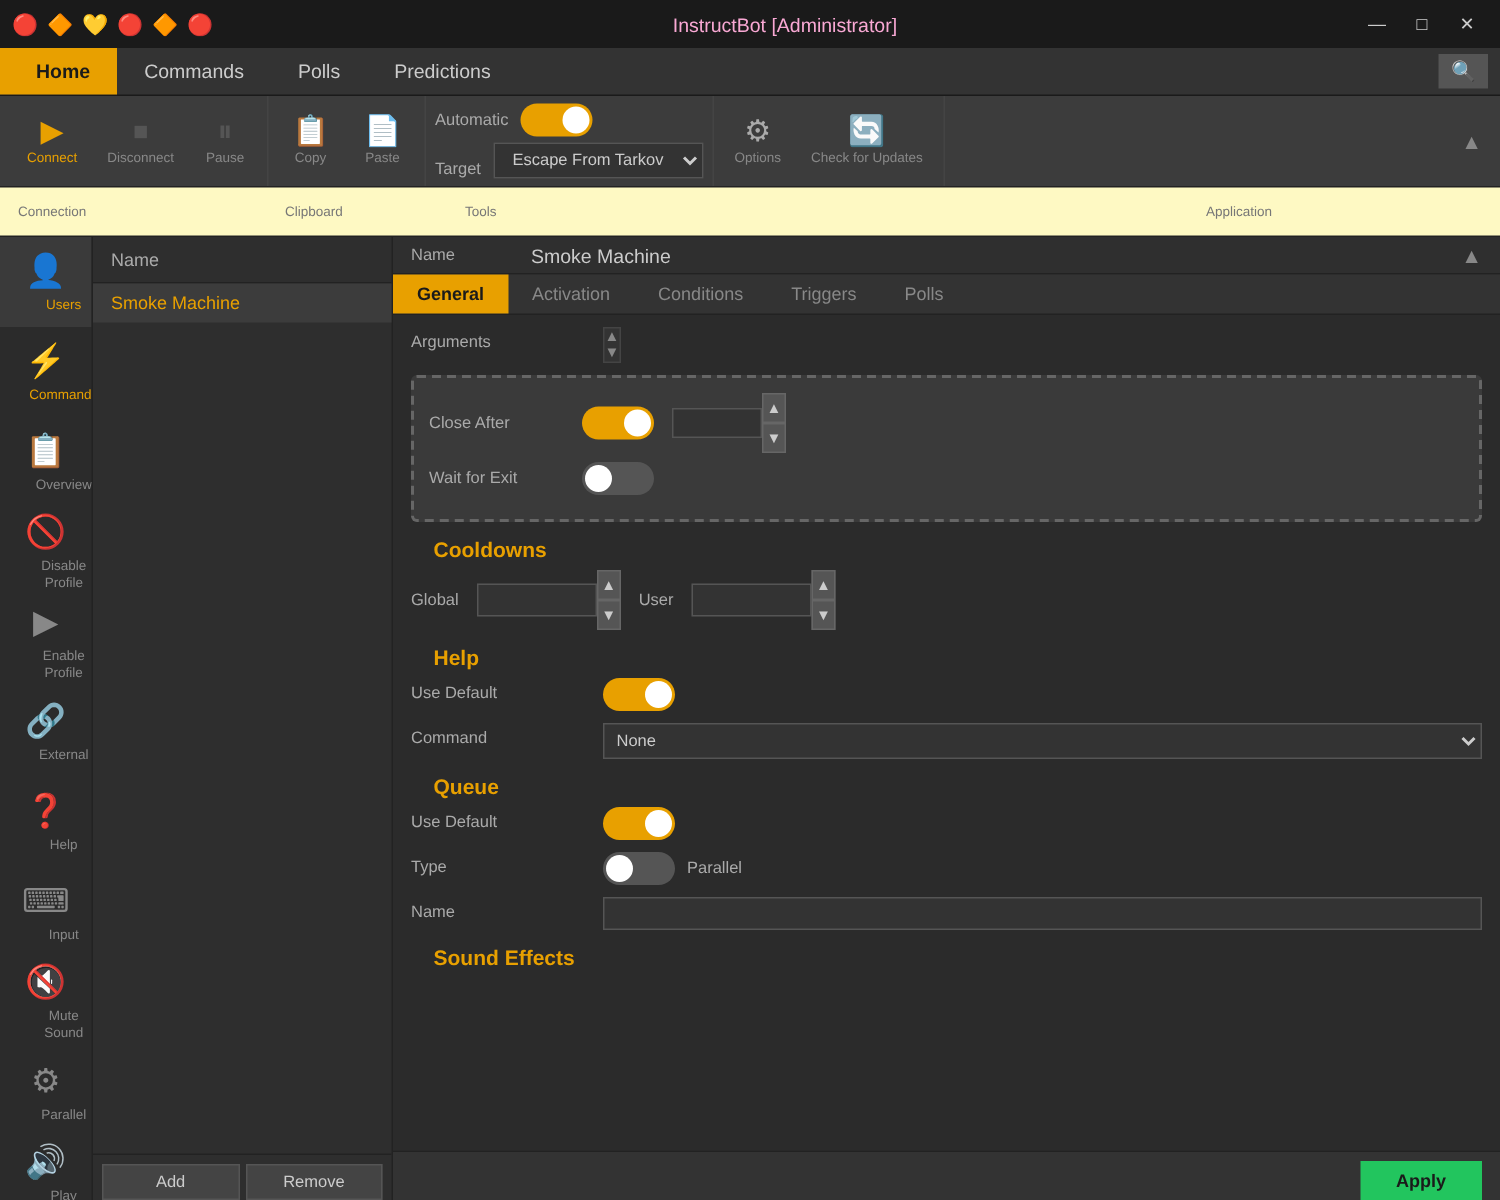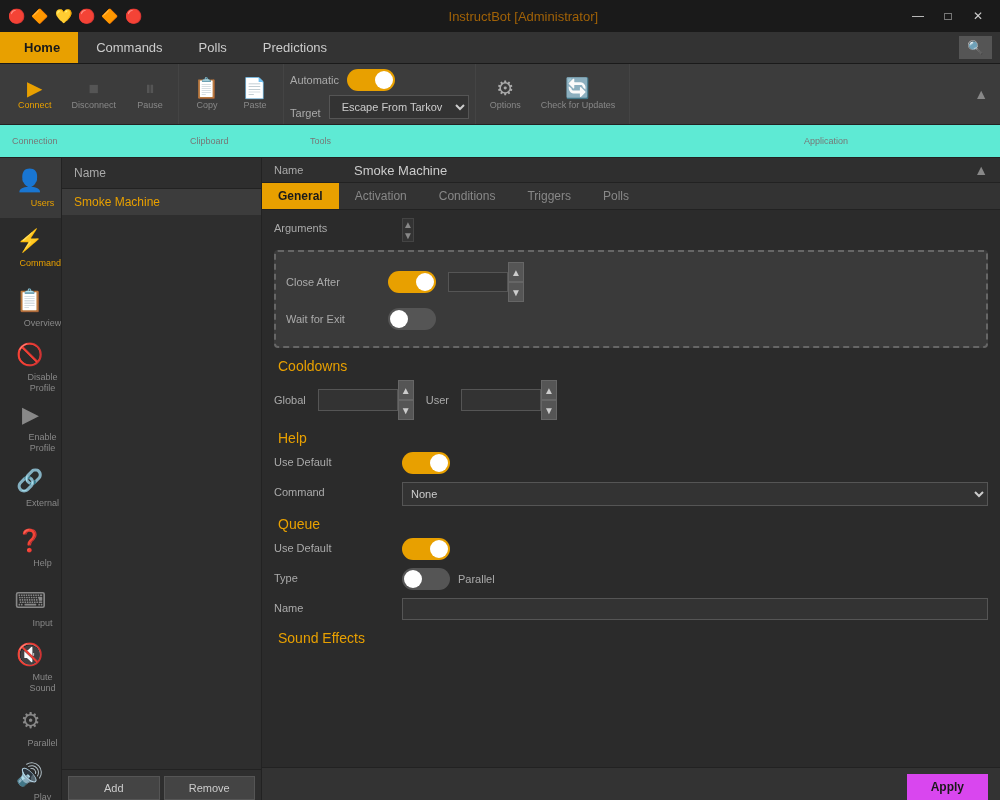--- a/index.html
+++ b/index.html
@@ -1,21 +1,21 @@
 <!DOCTYPE html>
 <html><head>
   <meta charset="utf-8">
   <style>
     * { box-sizing: border-box; margin: 0; padding: 0; }
     body { width: 1000px; height: 800px; background: #2b2b2b; font-family: 'Segoe UI', Arial, sans-serif; font-size: 12px; color: #ccc; overflow: hidden; }
 
     
     .titlebar { background: #1a1a1a; height: 32px; display: flex; align-items: center; justify-content: space-between; padding: 0 8px; }
     .titlebar-icons { display: flex; gap: 6px; align-items: center; }
-    .titlebar-title { color: #a16207; font-size: 13px; }
+    .titlebar-title { color: #f9a8d4; font-size: 13px; }
     .titlebar-controls { display: flex; gap: 2px; }
     .titlebar-btn { width: 28px; height: 22px; display: flex; align-items: center; justify-content: center; background: transparent; border: none; color: #ccc; cursor: pointer; font-size: 12px; }
 
     
     .menubar { background: #333; height: 32px; display: flex; align-items: stretch; border-bottom: 1px solid #1a1a1a; }
     .menu-tab { padding: 0 18px; display: flex; align-items: center; cursor: pointer; color: #ccc; font-size: 13px; border: none; background: transparent; }
     .menu-tab.active { background: #e8a000; color: #1a1a1a; font-weight: bold; padding-left: 24px; }
     .menu-search { margin-left: auto; display: flex; align-items: center; padding-right: 8px; }
     .menu-search input { background: #222; border: 1px solid #555; color: #ccc; padding: 4px 8px; font-size: 12px; width: 200px; border-radius: 2px; }
     .search-icon-btn { background: #555; border: none; color: #ccc; padding: 4px 8px; cursor: pointer; }
@@ -59,45 +59,45 @@
     .form-label { width: 120px; color: #aaa; font-size: 11px; padding-top: 4px; flex-shrink: 0; }
     .form-control { flex: 1; }
     .form-textarea { width: 100%; background: #333; border: 1px solid #444; color: #ccc; padding: 6px; font-size: 11px; resize: none; height: 120px; }
     .form-section { background: #3a3a3a; border: 2px dashed #666; border-radius: 4px; padding: 10px; margin: 8px 0; }
     .form-section-row { display: flex; align-items: center; gap: 12px; margin-bottom: 6px; }
     .form-section-label { color: #aaa; font-size: 11px; width: 90px; }
     .number-input { background: #333; border: 1px solid #555; color: #ccc; padding: 3px 6px; width: 60px; font-size: 11px; text-align: center; }
     .number-stepper { display: flex; align-items: center; }
     .stepper-btn { background: #555; border: 1px solid #666; color: #ccc; width: 16px; height: 20px; display: flex; align-items: center; justify-content: center; cursor: pointer; font-size: 10px; padding: 0; }
 
-    .section-title { color: #e8a000; font-size: 14px; font-weight: normal; margin: 10px 0 6px 4px; }
+    .section-title { color: #e8a000; font-size: 14px; font-weight: bold; margin: 10px 0 6px 15px; }
     .cooldowns-row { display: flex; align-items: center; gap: 12px; }
     .cooldown-label { color: #aaa; font-size: 11px; }
     .cooldown-input { background: #333; border: 1px solid #555; color: #ccc; padding: 4px; width: 80px; font-size: 11px; }
     .form-select { background: #333; border: 1px solid #555; color: #ccc; padding: 4px; font-size: 11px; width: 100%; }
 
     
     .form-content::-webkit-scrollbar { width: 8px; }
     .form-content::-webkit-scrollbar-track { background: #222; }
     .form-content::-webkit-scrollbar-thumb { background: #555; }
 
     
     .statusbar { background: #1a1a1a; height: 20px; display: flex; align-items: center; padding: 0 8px; justify-content: space-between; }
     .status-text { color: #666; font-size: 10px; }
     .status-icons { display: flex; gap: 6px; align-items: center; }
     .status-icon { width: 18px; height: 14px; border-radius: 2px; display: inline-block; }
 
     
     .apply-bar { background: #333; padding: 6px 12px; display: flex; justify-content: flex-end; border-top: 1px solid #222; }
-    .apply-btn { background: #d946ef; border: none; color: #1a1a1a; padding: 6px 24px; font-size: 12px; font-weight: bold; cursor: pointer; }
+    .apply-btn { background: #22c55e; border: none; color: #1a1a1a; padding: 6px 24px; font-size: 12px; font-weight: bold; cursor: pointer; }
 
     
     .toolbar-outer { display: flex; flex-direction: column; border-bottom: 1px solid #222; }
     .toolbar-main { display: flex; align-items: center; background: #3c3c3c; height: 60px; padding: 0 4px; }
-    .toolbar-sub { display: flex; background: #5eead4; height: 20px; padding: 16px 4px; border-top: 1px solid #222; }
+    .toolbar-sub { display: flex; background: #fef9c3; height: 20px; padding: 16px 4px; border-top: 1px solid #222; }
 
     .t-section { display: flex; align-items: center; height: 100%; padding: 0 6px; border-right: 1px solid #444; gap: 4px; }
     .t-section:last-child { border-right: none; }
 
     .t-btn { display: flex; flex-direction: column; align-items: center; justify-content: center; cursor: pointer; padding: 3px 8px; background: transparent; border: none; color: #888; gap: 2px; min-width: 44px; border-radius: 2px; }
     .t-icon { font-size: 20px; line-height: 1; }
     .t-lbl { font-size: 9px; color: #888; }
     .t-lbl.yellow { color: #e8a000; }
 
     .sub-lbl { font-size: 9px; color: #777; padding: 0 8px; display: flex; align-items: center; border-right: 1px solid #444; }

